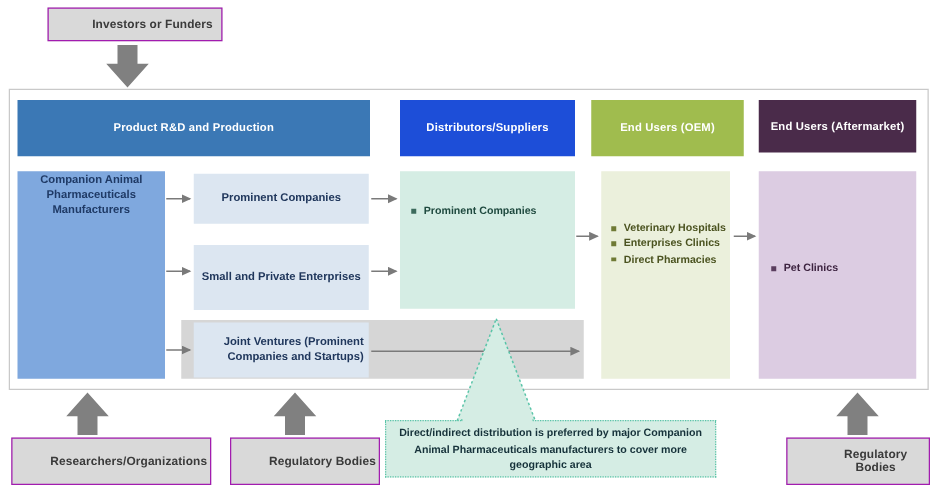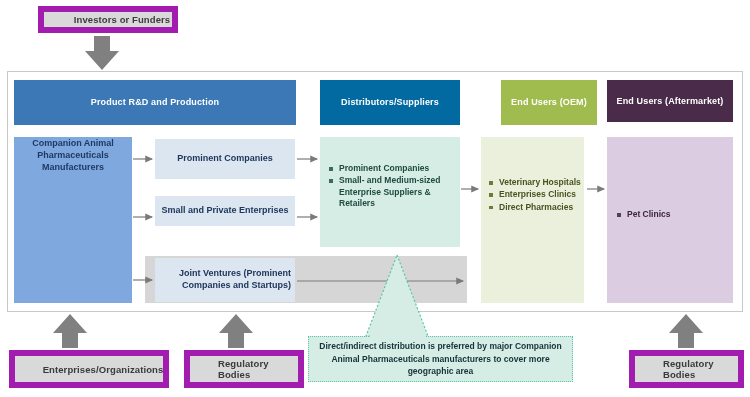--- a/index.html
+++ b/index.html
@@ -12,44 +12,44 @@
     -webkit-font-smoothing:antialiased;
   }
   .canvas{position:absolute;left:0;top:0;width:750px;height:397px;}
 
   
   .abs{position:absolute;box-sizing:border-box;}
 
   
   .greybox{
     background:#d9d9d9;
-    border:6px solid #a21caf;
+    border:1px solid #a21caf;
     display:flex;align-items:center;justify-content:center;
-    text-align:left;
+    text-align:center;
     font-size:9.5px;font-weight:bold;color:#3a3a3a;
     letter-spacing:.1px;
     padding-left:28px;
   }
 
   
   .frame{
     border:1px solid #c9c9c9;
     background:#ffffff;
   }
 
   
   .hdr{
     display:flex;align-items:center;justify-content:center;
     text-align:center;
     color:#ffffff;font-size:9px;font-weight:bold;letter-spacing:.15px;
     line-height:1.15;
     padding:0 4px;
   }
   .hdr-blue{background:#3b78b5;}
-  .hdr-teal{background:#0369a1;}
+  .hdr-teal{background:#1d4ed8;}
   .hdr-olive{background:#a0bc4e;}
   .hdr-plum{background:#4a2b4a;}
 
   
   .panel{}
   .panel-blue{background:#7fa8de;}
   .panel-teal{background:#d5ede4;}
   .panel-olive{background:#ebf0dc;}
   .panel-plum{background:#dcccE2;}
 
@@ -119,50 +119,49 @@
   <div class="abs frame" style="left:7px;top:71px;width:736px;height:241px;"></div>
 
   <div class="abs hdr hdr-blue" style="left:14px;top:80px;width:282px;height:45px;">
     <span>Product R&amp;D and Production</span>
   </div>
 
   <div class="abs hdr hdr-teal" style="left:320px;top:80px;width:140px;height:45px;">
     <span>Distributors/Suppliers</span>
   </div>
 
-  <div class="abs hdr hdr-olive" style="left:501px;top:80px;width:96px;height:45px;">
+  <div class="abs hdr hdr-olive" style="left:473px;top:80px;width:122px;height:45px;">
     <span>End Users (OEM)</span>
   </div>
 
   <div class="abs hdr hdr-plum" style="left:607px;top:80px;width:126px;height:42px;">
     <span>End Users (Aftermarket)</span>
   </div>
 
   <div class="abs jvband" style="left:145px;top:256px;width:322px;height:47px;"></div>
 
   <div class="abs panel panel-blue panel-center" style="left:14px;top:137px;width:118px;height:166px;">
     <span class="t-dark" style="padding:0 6px;color:#1f3a66;">Companion Animal Pharmaceuticals Manufacturers</span>
   </div>
 
   <div class="abs subbox" style="left:155px;top:139px;width:140px;height:40px;">
     <span>Prominent Companies</span>
   </div>
 
-  <div class="abs subbox" style="left:155px;top:196px;width:140px;height:30px;">
+  <div class="abs subbox" style="left:155px;top:196px;width:140px;height:52px;">
     <span>Small and Private Enterprises</span>
   </div>
 
   <div class="abs subbox" style="left:155px;top:258px;width:140px;height:44px;text-align:right;">
     <span>Joint Ventures (Prominent Companies and Startups)</span>
   </div>
 
   <div class="abs panel panel-teal" style="left:320px;top:137px;width:140px;height:110px;">
     <ul class="blist bt t-teal" style="margin:26px 0 0 9px;width:124px;">
       <li>Prominent Companies</li>
-      <li>Small- and Medium-sized Enterprise Suppliers &amp; Retailers</li>
     </ul>
   </div>
 
   <div class="abs panel panel-olive" style="left:481px;top:137px;width:103px;height:166px;">
     <ul class="blist bo t-olive" style="margin:40px 0 0 8px;width:92px;">
       <li>Veterinary Hospitals</li>
       <li>Enterprises Clinics</li>
       <li>Direct Pharmacies</li>
     </ul>
   </div>
@@ -171,21 +170,21 @@
     <ul class="blist bp t-plum" style="margin:72px 0 0 10px;width:112px;">
       <li>Pet Clinics</li>
     </ul>
   </div>
 
   <div class="abs callout" style="left:308px;top:336px;width:265px;height:46px;">
     <span>Direct/indirect distribution is preferred by major Companion Animal Pharmaceuticals manufacturers to cover more geographic area</span>
   </div>
 
   <div class="abs greybox" style="left:9px;top:350px;width:160px;height:38px;">
-    <span>Enterprises/Organizations</span>
+    <span>Researchers/Organizations</span>
   </div>
 
   <div class="abs greybox" style="left:184px;top:350px;width:120px;height:38px;">
     <span>Regulatory Bodies</span>
   </div>
 
   <div class="abs greybox" style="left:629px;top:350px;width:115px;height:38px;">
     <span>Regulatory Bodies</span>
   </div>
 

